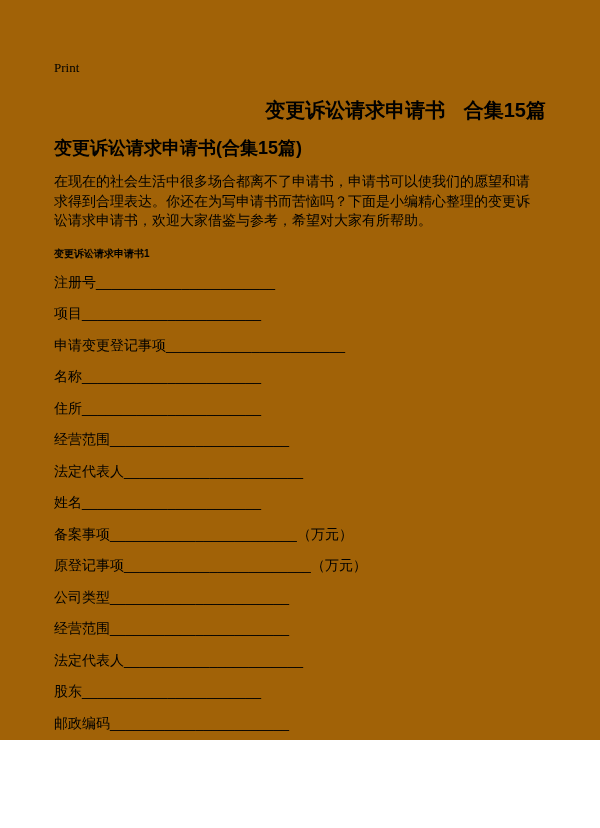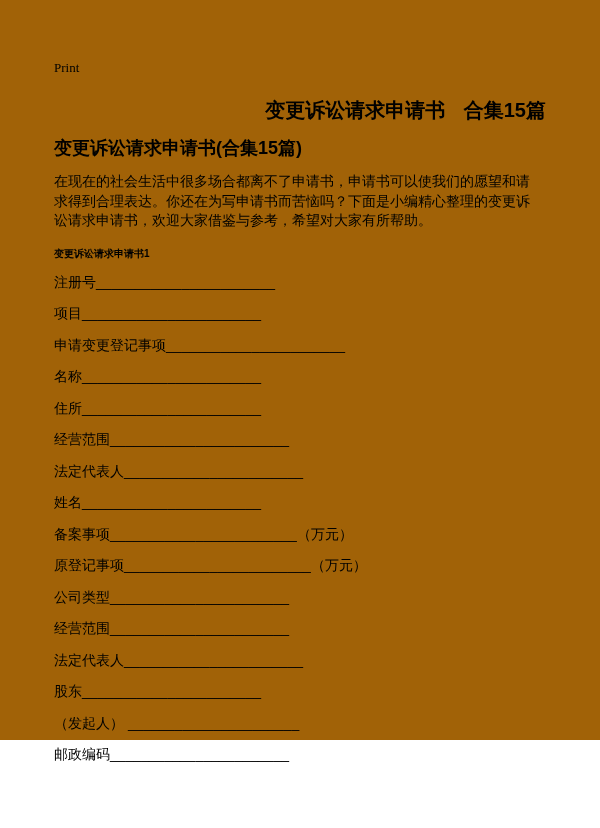--- a/index.html
+++ b/index.html
@@ -110,18 +110,17 @@
     <div class="field-row"><span class="field-label">原登记事项</span><span class="field-line">________________________</span><span class="field-unit">（万元）</span></div>
 
     <div class="field-row"><span class="field-label">公司类型</span><span class="field-line">_______________________</span><span class="field-unit"></span></div>
 
     <div class="field-row"><span class="field-label">经营范围</span><span class="field-line">_______________________</span><span class="field-unit"></span></div>
 
     <div class="field-row"><span class="field-label">法定代表人</span><span class="field-line">_______________________</span><span class="field-unit"></span></div>
 
     <div class="field-row"><span class="field-label">股东</span><span class="field-line">_______________________</span><span class="field-unit"></span></div>
 
-    <div class="field-row"><span class="field-label">（发起人）</span><span class="field-line">&nbsp;______________________</span><span class="field-unit"></span></div>
 
     <div class="field-row"><span class="field-label">邮政编码</span><span class="field-line">_______________________</span><span class="field-unit"></span></div>
 
   </div>
 </div>
 
 </body></html>

